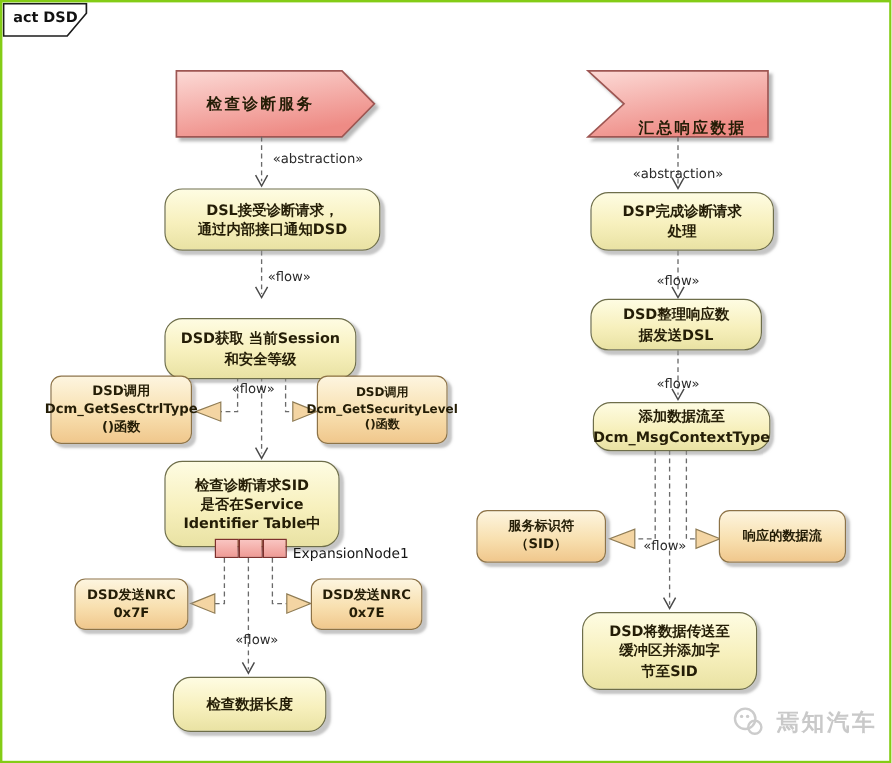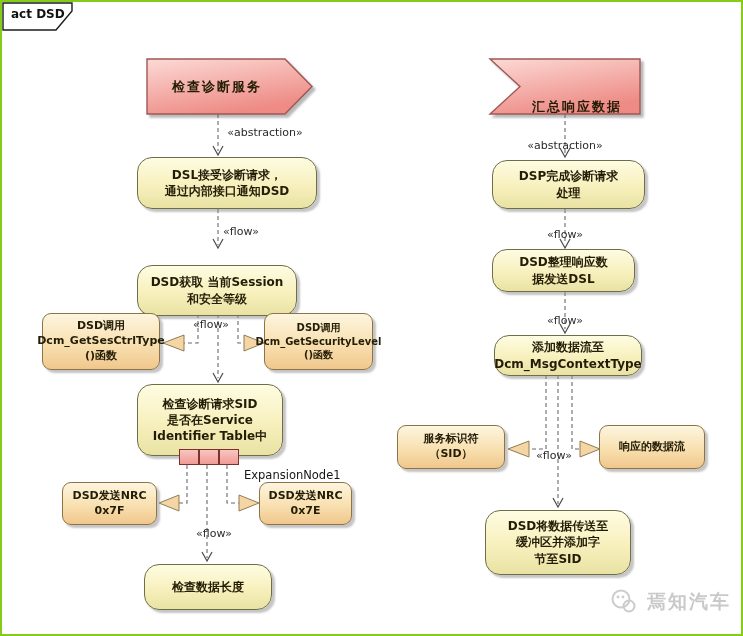--- a/index.html
+++ b/index.html
@@ -125,21 +125,21 @@
   <div class="node tan tight" style="left:262px;top:311px;width:109px;height:57px;">DSD调用
 Dcm_GetSecurityLevel
 ()函数</div>
   <div class="node cream" style="left:135px;top:382px;width:146px;height:72px;">检查诊断请求SID
 是否在Service
 Identifier Table中</div>
 
   <div class="exp-cell" style="left:177px;top:447px;"></div>
   <div class="exp-cell" style="left:197px;top:447px;"></div>
   <div class="exp-cell" style="left:217px;top:447px;"></div>
-  <div class="exp-label" style="left:242px;top:452px;margin-top:14px;">ExpansionNode1</div>
+  <div class="exp-label" style="left:242px;top:452px;">ExpansionNode1</div>
 
   <div class="node tan" style="left:60px;top:480px;width:95px;height:43px;">DSD发送NRC
 0x7F</div>
   <div class="node tan" style="left:257px;top:480px;width:93px;height:43px;">DSD发送NRC
 0x7E</div>
   <div class="node cream" style="left:142px;top:562px;width:128px;height:46px;">检查数据长度</div>
 
   <div class="node cream" style="left:490px;top:158px;width:153px;height:49px;">DSP完成诊断请求
 处理</div>
   <div class="node cream" style="left:492px;top:333px;width:148px;height:41px;">添加数据流至

